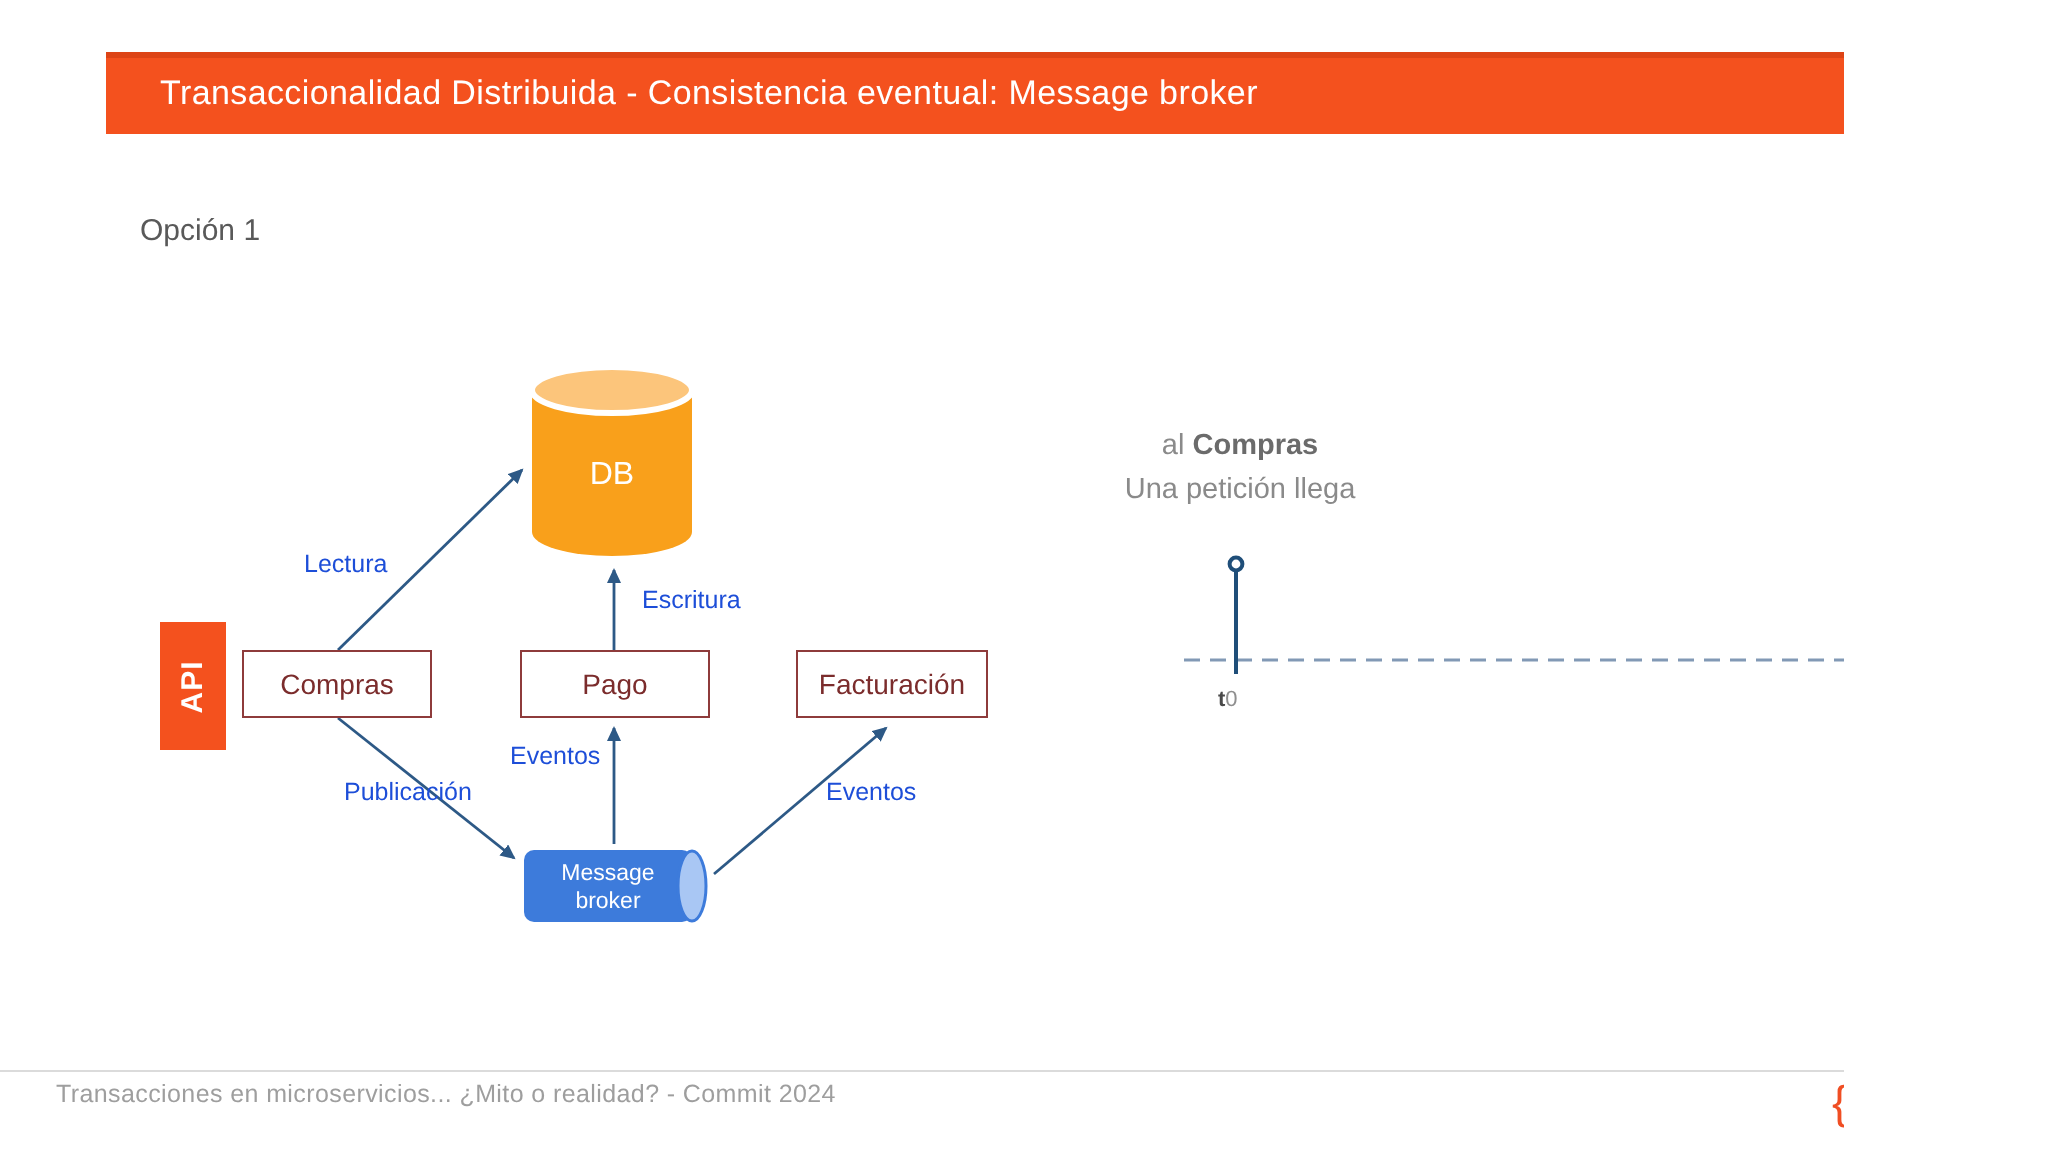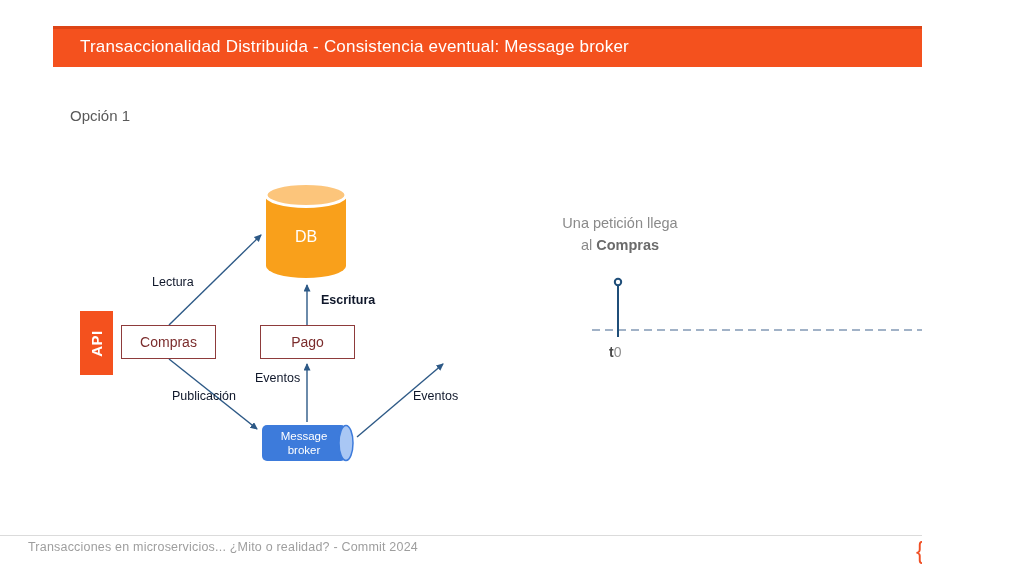--- a/index.html
+++ b/index.html
@@ -63,25 +63,25 @@
     font-size: 14px;
     display: flex; align-items: center; justify-content: center;
   }
   .box-compras     { left: 121px; width: 95px; }
   .box-pago        { left: 260px; width: 95px; }
   .box-facturacion { left: 398px; width: 96px; }
 
   .edge-label {
     position: absolute;
     font-size: 12.5px;
-    color: #0f172a;
+    color: #1d4ed8;
     white-space: nowrap;
   }
   .lbl-lectura     { left: 152px; top: 275px; }
-  .lbl-escritura   { left: 321px; top: 293px; font-weight: bold; }
+  .lbl-escritura   { left: 321px; top: 293px; }
   .lbl-publicacion { left: 144px; top: 389px; margin-left: 28px; }
   .lbl-eventos-c   { left: 255px; top: 371px; }
   .lbl-eventos-r   { left: 413px; top: 389px; }
 
   svg text {
     font-family: "Liberation Sans", sans-serif;
   }
 
   
   .annotation {
@@ -91,21 +91,21 @@
     text-align: center;
     font-size: 14.5px;
     line-height: 22px;
     color: #8a8a8a;
   }
   .annotation .bold-part { font-weight: bold; color: #6b6b6b; }
 
   .tick-label {
     position: absolute;
     left: 609px; top: 344px;
-    font-size: 14px;
+    font-size: 11px;
     color: #8f8f8f;
   }
   .tick-label .tick-prefix { color: #4a4a4a; font-weight: bold; }
 
   
   .footer-line {
     position: absolute;
     left: 0; top: 535px;
     width: 1022px; height: 1px;
     background: #DBDBDB;
@@ -159,37 +159,40 @@
   <div class="abs api-tag">
     <span>API</span>
   </div>
 
   <div class="abs service-box box-compras">
     <span>Compras</span>
   </div>
   <div class="abs service-box box-pago">
     <span>Pago</span>
   </div>
+  <div class="abs service-box box-facturacion">
+    <span>Facturación</span>
+  </div>
 
   <svg class="abs" style="left:260px; top:422px; width:96px; height:42px;" viewBox="0 0 96 42">
     <rect x="2" y="3" width="84" height="36" rx="5" fill="#3D7BDB"></rect>
     <ellipse cx="86" cy="21" rx="7" ry="17.5" fill="#A9C7F4" stroke="#3D7BDB" stroke-width="1.5"></ellipse>
     <text x="44" y="18" text-anchor="middle" fill="#FFFFFF" font-size="11.5">Message</text>
     <text x="44" y="32" text-anchor="middle" fill="#FFFFFF" font-size="11.5">broker</text>
   </svg>
 
   <div class="edge-label lbl-lectura">Lectura</div>
   <div class="edge-label lbl-escritura">Escritura</div>
   <div class="edge-label lbl-publicacion">Publicación</div>
   <div class="edge-label lbl-eventos-c">Eventos</div>
   <div class="edge-label lbl-eventos-r">Eventos</div>
 
   <div class="annotation">
+    <div><span>al </span><span class="bold-part">Compras</span></div>
     <div>Una petición llega</div>
-    <div><span>al </span><span class="bold-part">Compras</span></div>
   </div>
 
   <svg class="abs" style="left:585px; top:270px; width:368px; height:100px;" viewBox="0 0 368 100">
     <line x1="7" y1="60" x2="358" y2="60" stroke="#8299B5" stroke-width="1.4" stroke-dasharray="8 5"></line>
     <line x1="33" y1="14" x2="33" y2="67" stroke="#1F4E79" stroke-width="2"></line>
     <circle cx="33" cy="12" r="3.2" fill="#FFFFFF" stroke="#1F4E79" stroke-width="2"></circle>
   </svg>
   <div class="tick-label"><span class="tick-prefix">t</span><span>0</span></div>
 
   <div class="footer-line"></div>

